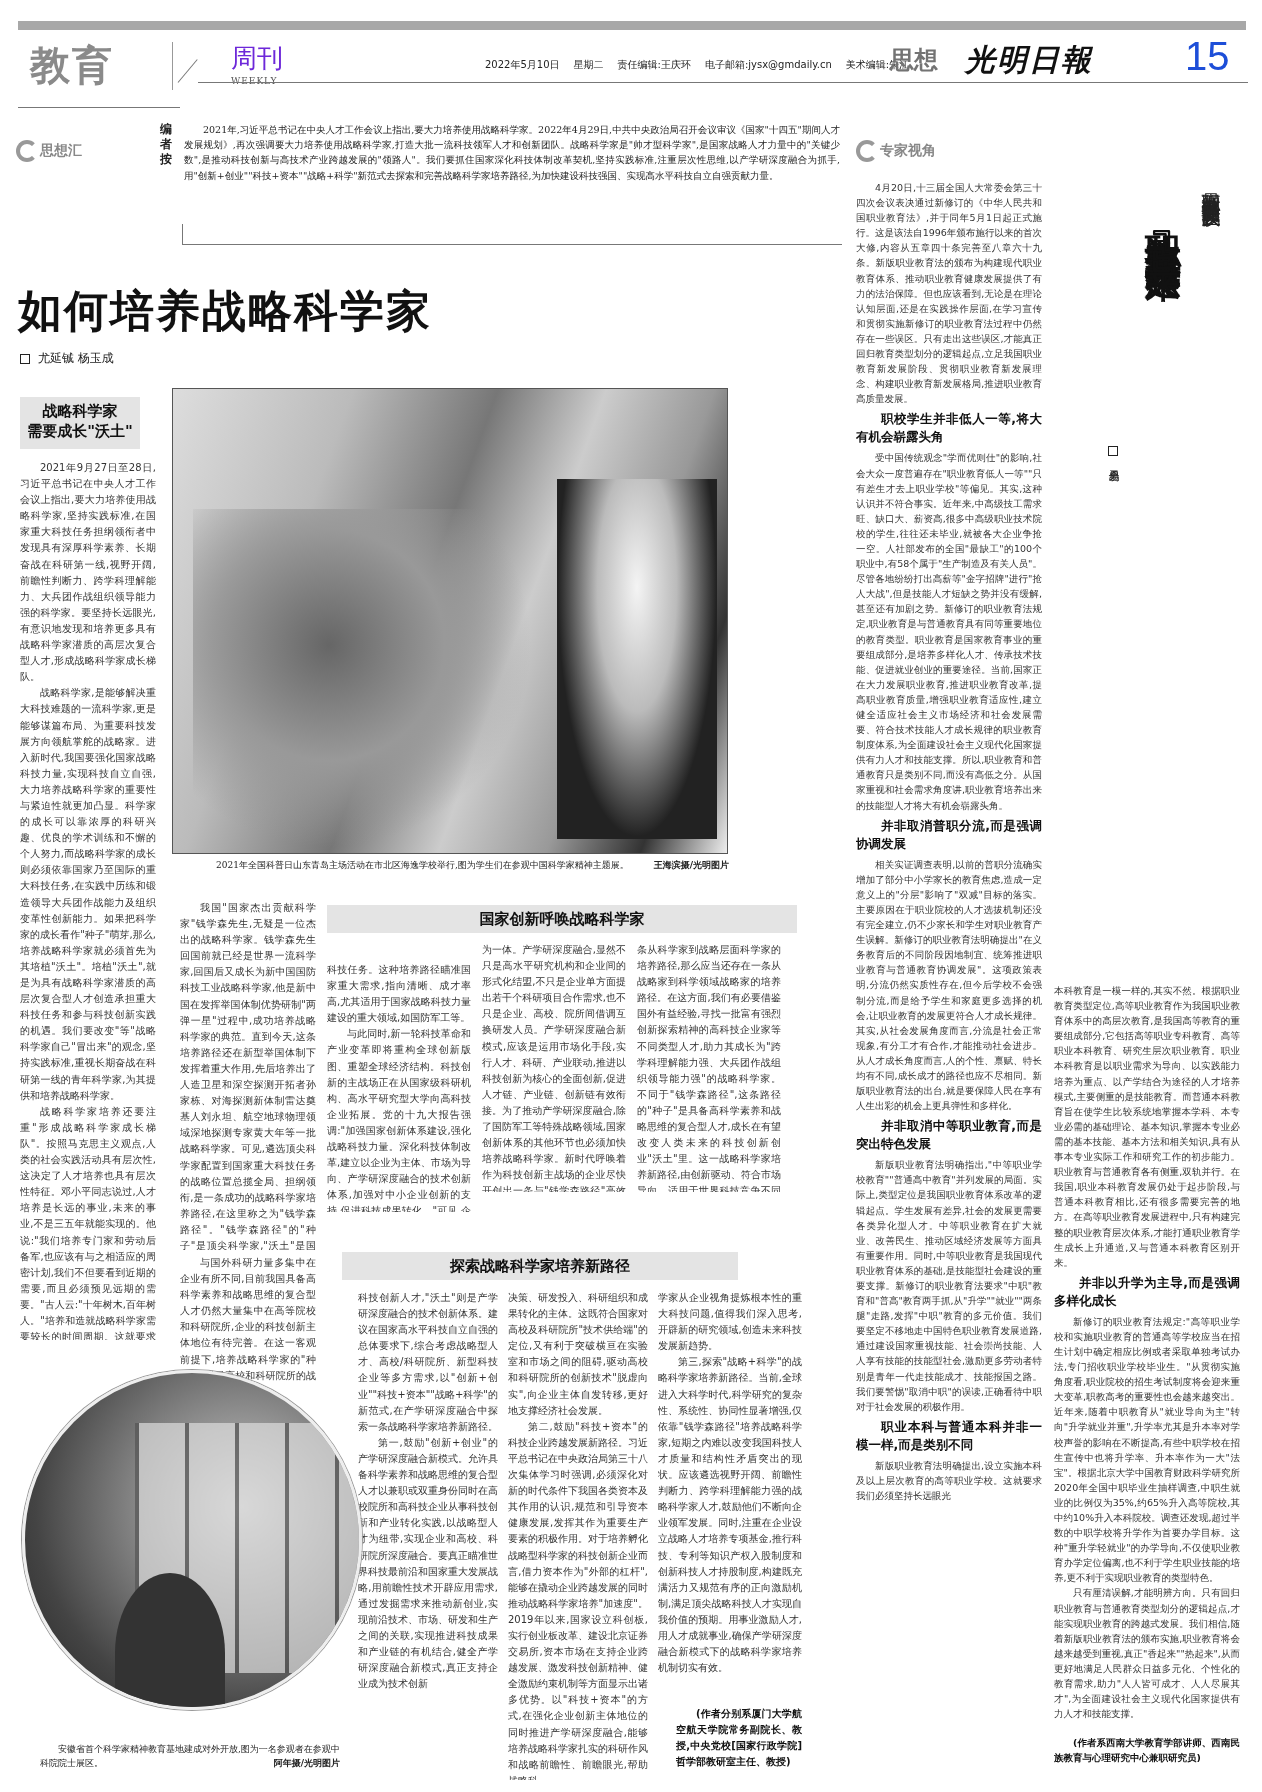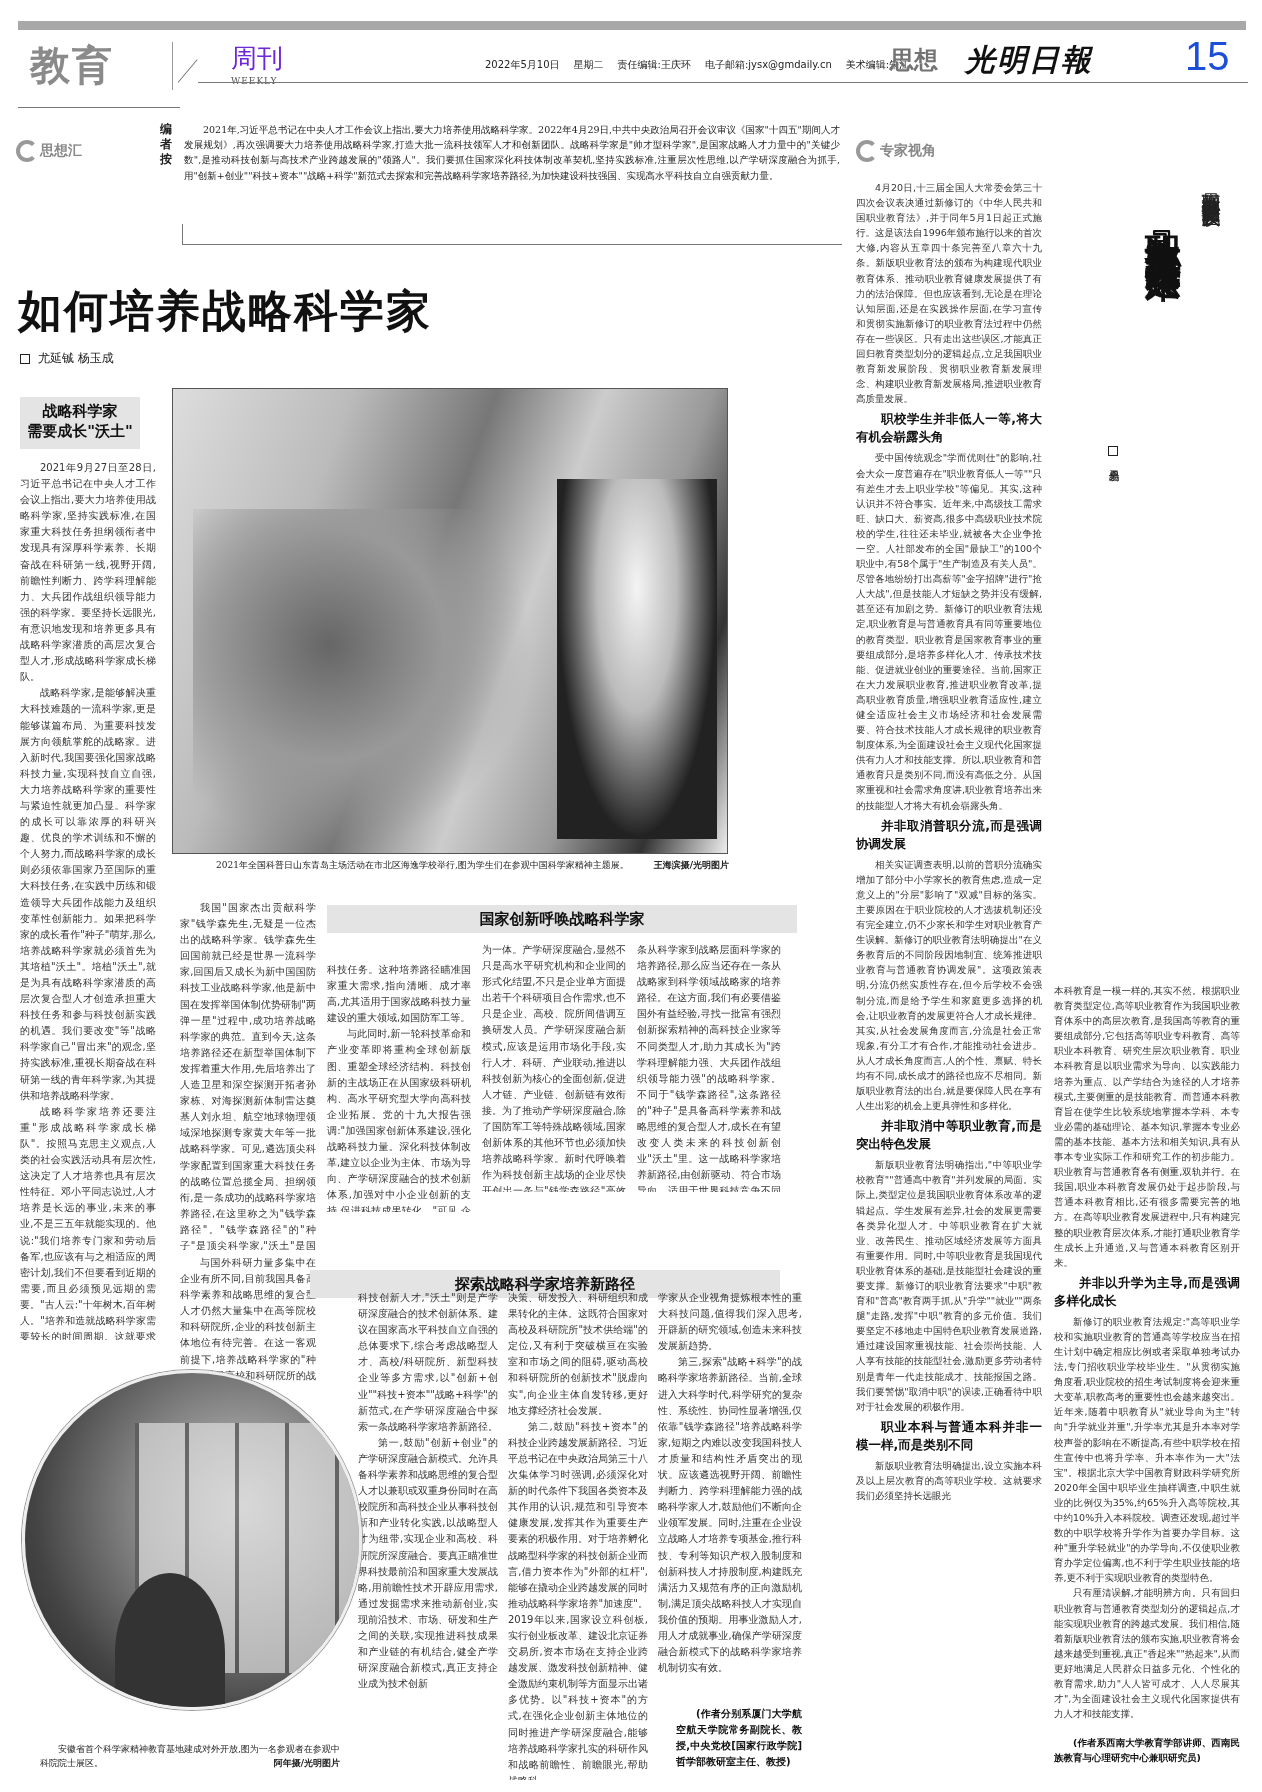--- a/index.html
+++ b/index.html
@@ -130,21 +130,21 @@
 
 </div>
 <div class="abs col" style="left:637px; top:942px; width:144px; height:250px;">
   <p style="text-indent:0;">条从科学家到战略层面科学家的培养路径,那么应当还存在一条从战略家到科学领域战略家的培养路径。在这方面,我们有必要借鉴国外有益经验,寻找一批富有强烈创新探索精神的高科技企业家等不同类型人才,助力其成长为"跨学科理解能力强、大兵团作战组织领导能力强"的战略科学家。不同于"钱学森路径",这条路径的"种子"是具备高科学素养和战略思维的复合型人才,成长在有望改变人类未来的科技创新创业"沃土"里。这一战略科学家培养新路径,由创新驱动、符合市场导向、适用于世界科技竞争不同领域,值得我们深入思考、切实探索。</p>
 </div>
 
 <div class="abs col" style="left:180px; top:1255px; width:136px; height:130px;">
   <p>与国外科研力量多集中在企业有所不同,目前我国具备高科学素养和战略思维的复合型人才仍然大量集中在高等院校和科研院所,企业的科技创新主体地位有待完善。在这一客观前提下,培养战略科学家的"种子"可以是高校和科研院所的战略型</p>
 </div>
 
-<div class="abs subhead-box" style="left:310px; top:1252px; width:470px; height:28px;margin-top:18px;">
+<div class="abs subhead-box" style="left:342px; top:1252px; width:396px; height:28px;">
   <div class="sec-head">探索战略科学家培养新路径</div>
 </div>
 <div class="abs col" style="left:358px; top:1290px; width:140px; height:490px;">
   <p style="text-indent:0;">科技创新人才,"沃土"则是产学研深度融合的技术创新体系。建议在国家高水平科技自立自强的总体要求下,综合考虑战略型人才、高校/科研院所、新型科技企业等多方需求,以"创新+创业""科技+资本""战略+科学"的新范式,在产学研深度融合中探索一条战略科学家培养新路径。</p>
   <p>第一,鼓励"创新+创业"的产学研深度融合新模式。允许具备科学素养和战略思维的复合型人才以兼职或双重身份同时在高校院所和高科技企业从事科技创新和产业转化实践,以战略型人才为纽带,实现企业和高校、科研院所深度融合。要真正瞄准世界科技最前沿和国家重大发展战略,用前瞻性技术开辟应用需求,通过发掘需求来推动新创业,实现前沿技术、市场、研发和生产之间的关联,实现推进科技成果和产业链的有机结合,健全产学研深度融合新模式,真正支持企业成为技术创新</p>
 </div>
 <div class="abs col" style="left:508px; top:1290px; width:140px; height:490px;">
   <p style="text-indent:0;">决策、研发投入、科研组织和成果转化的主体。这既符合国家对高校及科研院所"技术供给端"的定位,又有利于突破横亘在实验室和市场之间的阻碍,驱动高校和科研院所的创新技术"脱虚向实",向企业主体自发转移,更好地支撑经济社会发展。</p>
   <p>第二,鼓励"科技+资本"的科技企业跨越发展新路径。习近平总书记在中央政治局第三十八次集体学习时强调,必须深化对新的时代条件下我国各类资本及其作用的认识,规范和引导资本健康发展,发挥其作为重要生产要素的积极作用。对于培养孵化战略型科学家的科技创新企业而言,借力资本作为"外部的杠杆",能够在撬动企业跨越发展的同时推动战略科学家培养"加速度"。2019年以来,国家设立科创板,实行创业板改革、建设北京证券交易所,资本市场在支持企业跨越发展、激发科技创新精神、健全激励约束机制等方面显示出诸多优势。以"科技+资本"的方式,在强化企业创新主体地位的同时推进产学研深度融合,能够培养战略科学家扎实的科研作风和战略前瞻性、前瞻眼光,帮助战略科</p>
 </div>

